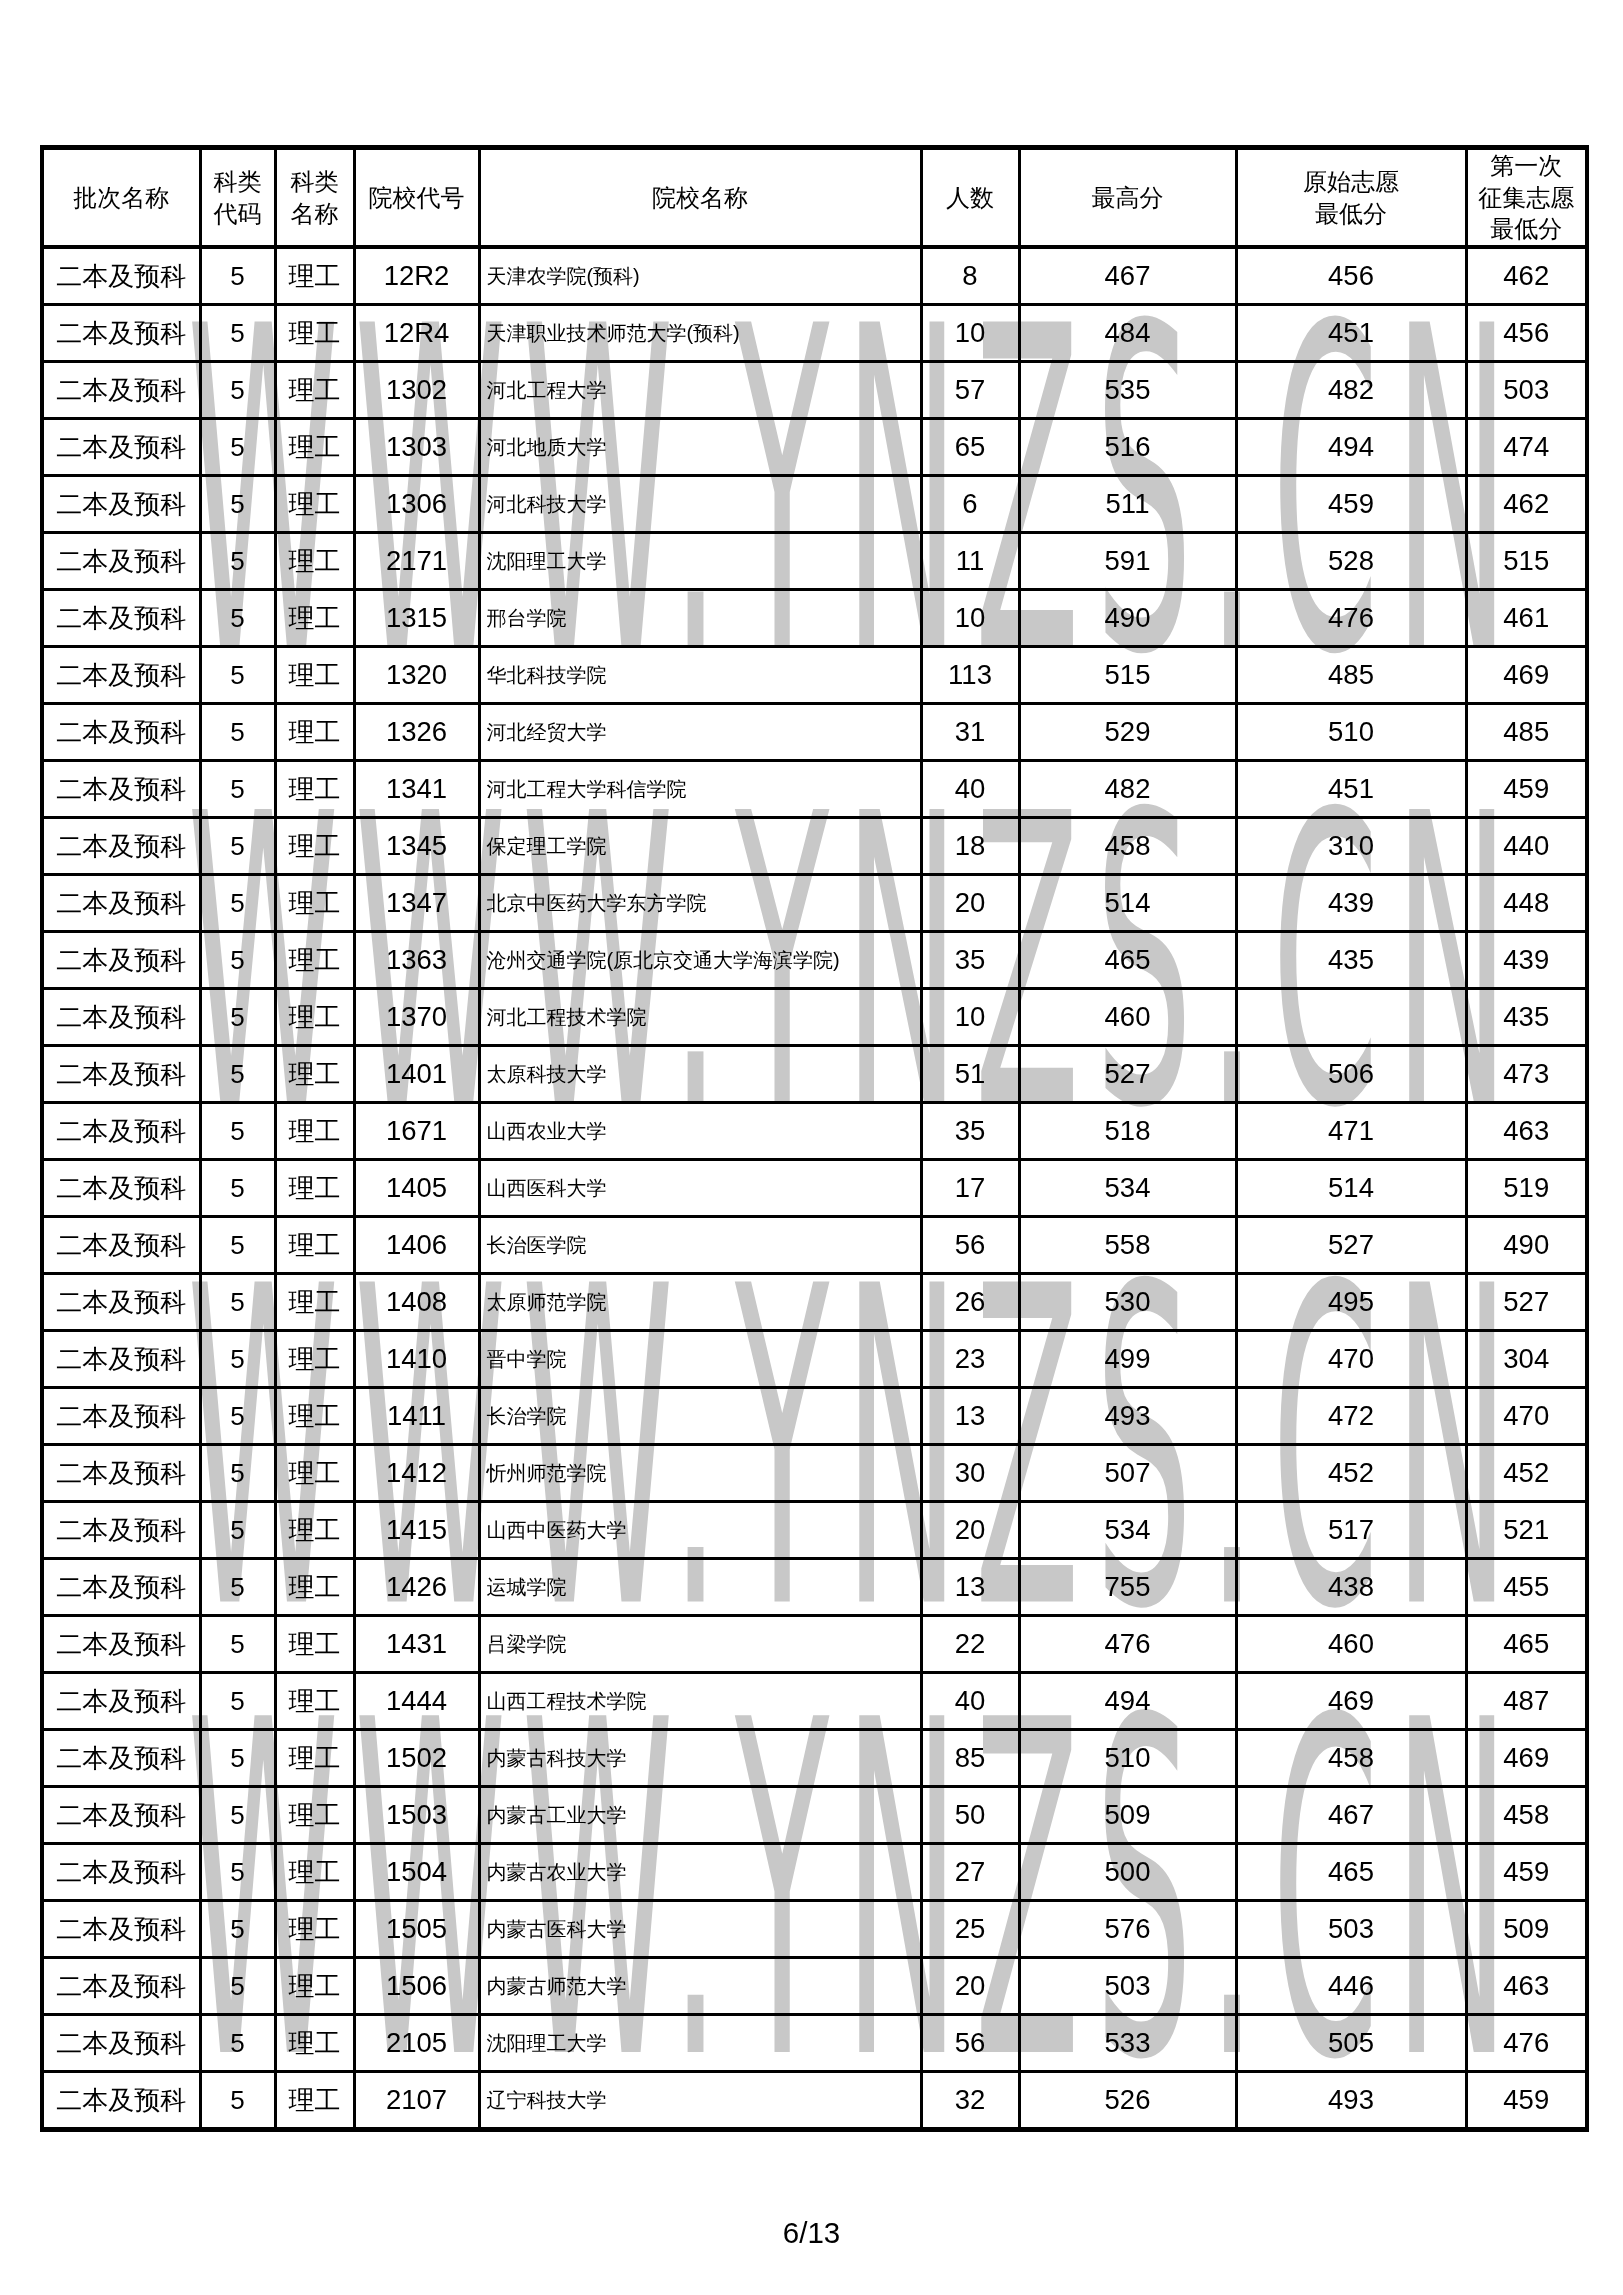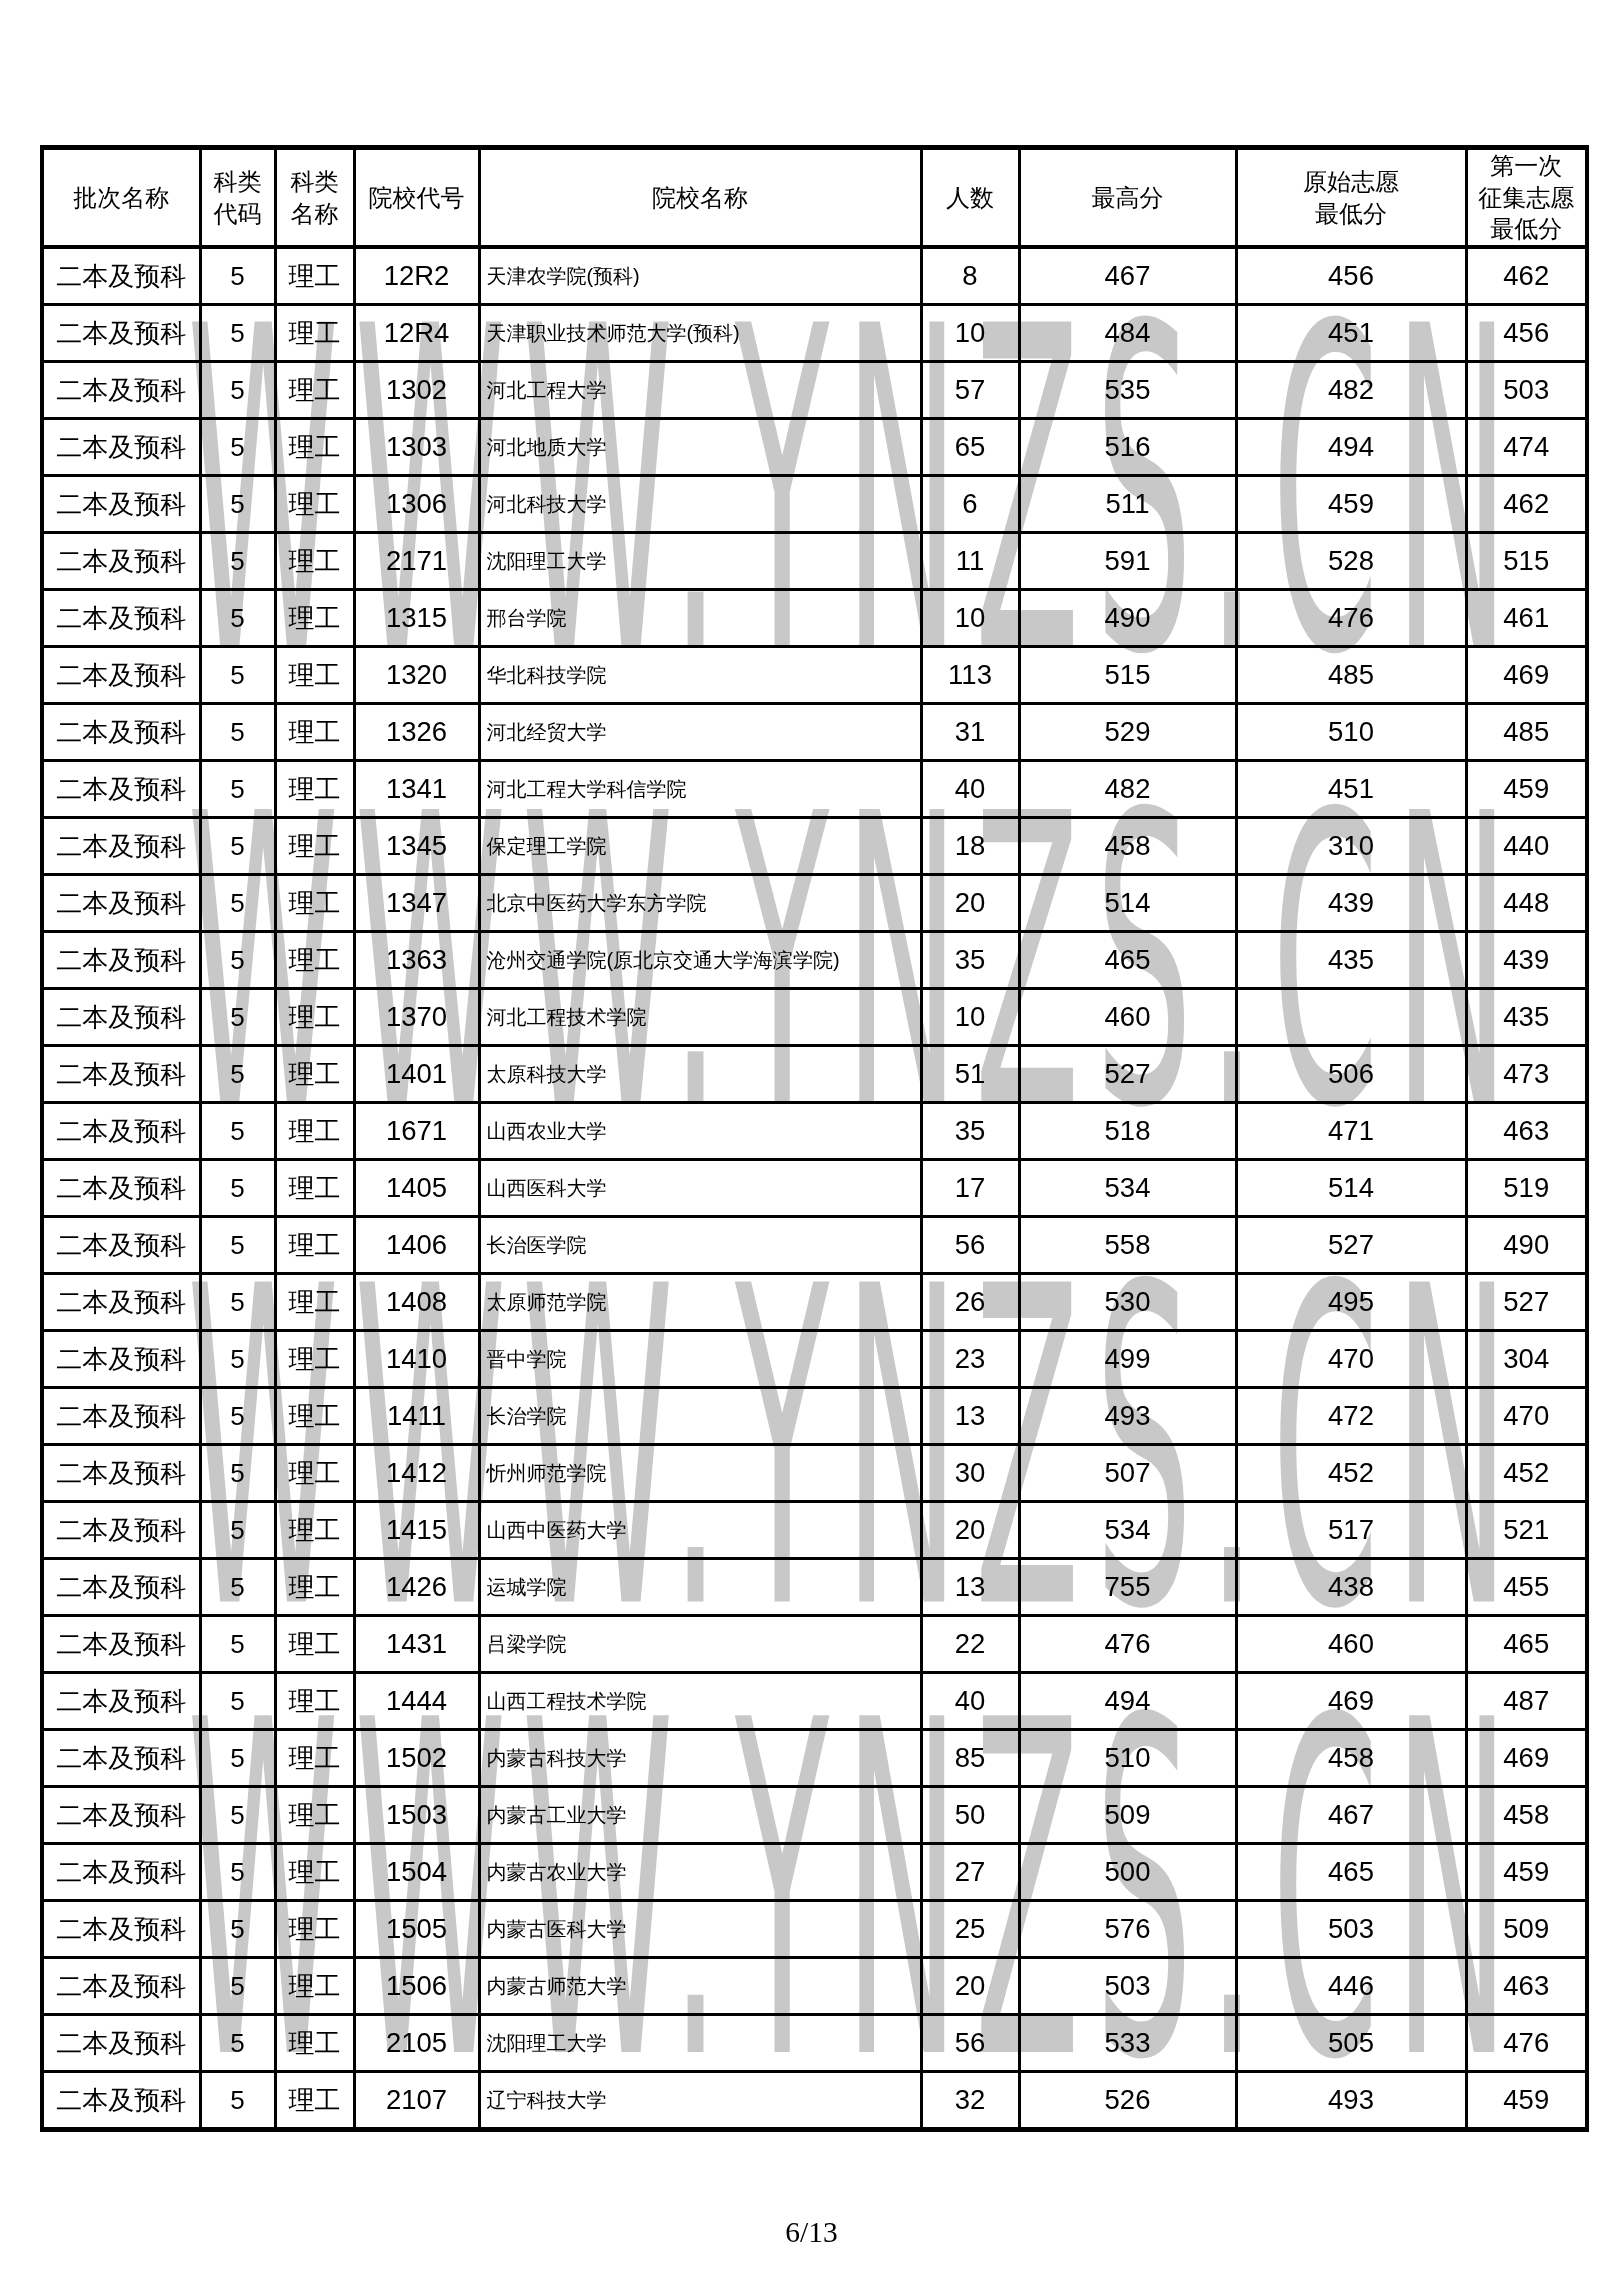--- a/index.html
+++ b/index.html
@@ -68,21 +68,21 @@
   .score td.num{
     font-size:27.5px;
   }
   
   .footer{
     position:absolute;
     left:0;top:2216px;
     width:1623px;
     text-align:center;
     font-size:29.5px;
-    font-family:Liberation Serif, serif;
+    font-family:Liberation Sans, sans-serif;
     z-index:1;
   }
 </style>
 </head>
 <body>
 
 <div>
 
   <div class="wm wm-1">WWW.YNZS.CN</div>
   <div class="wm wm-2">WWW.YNZS.CN</div>

